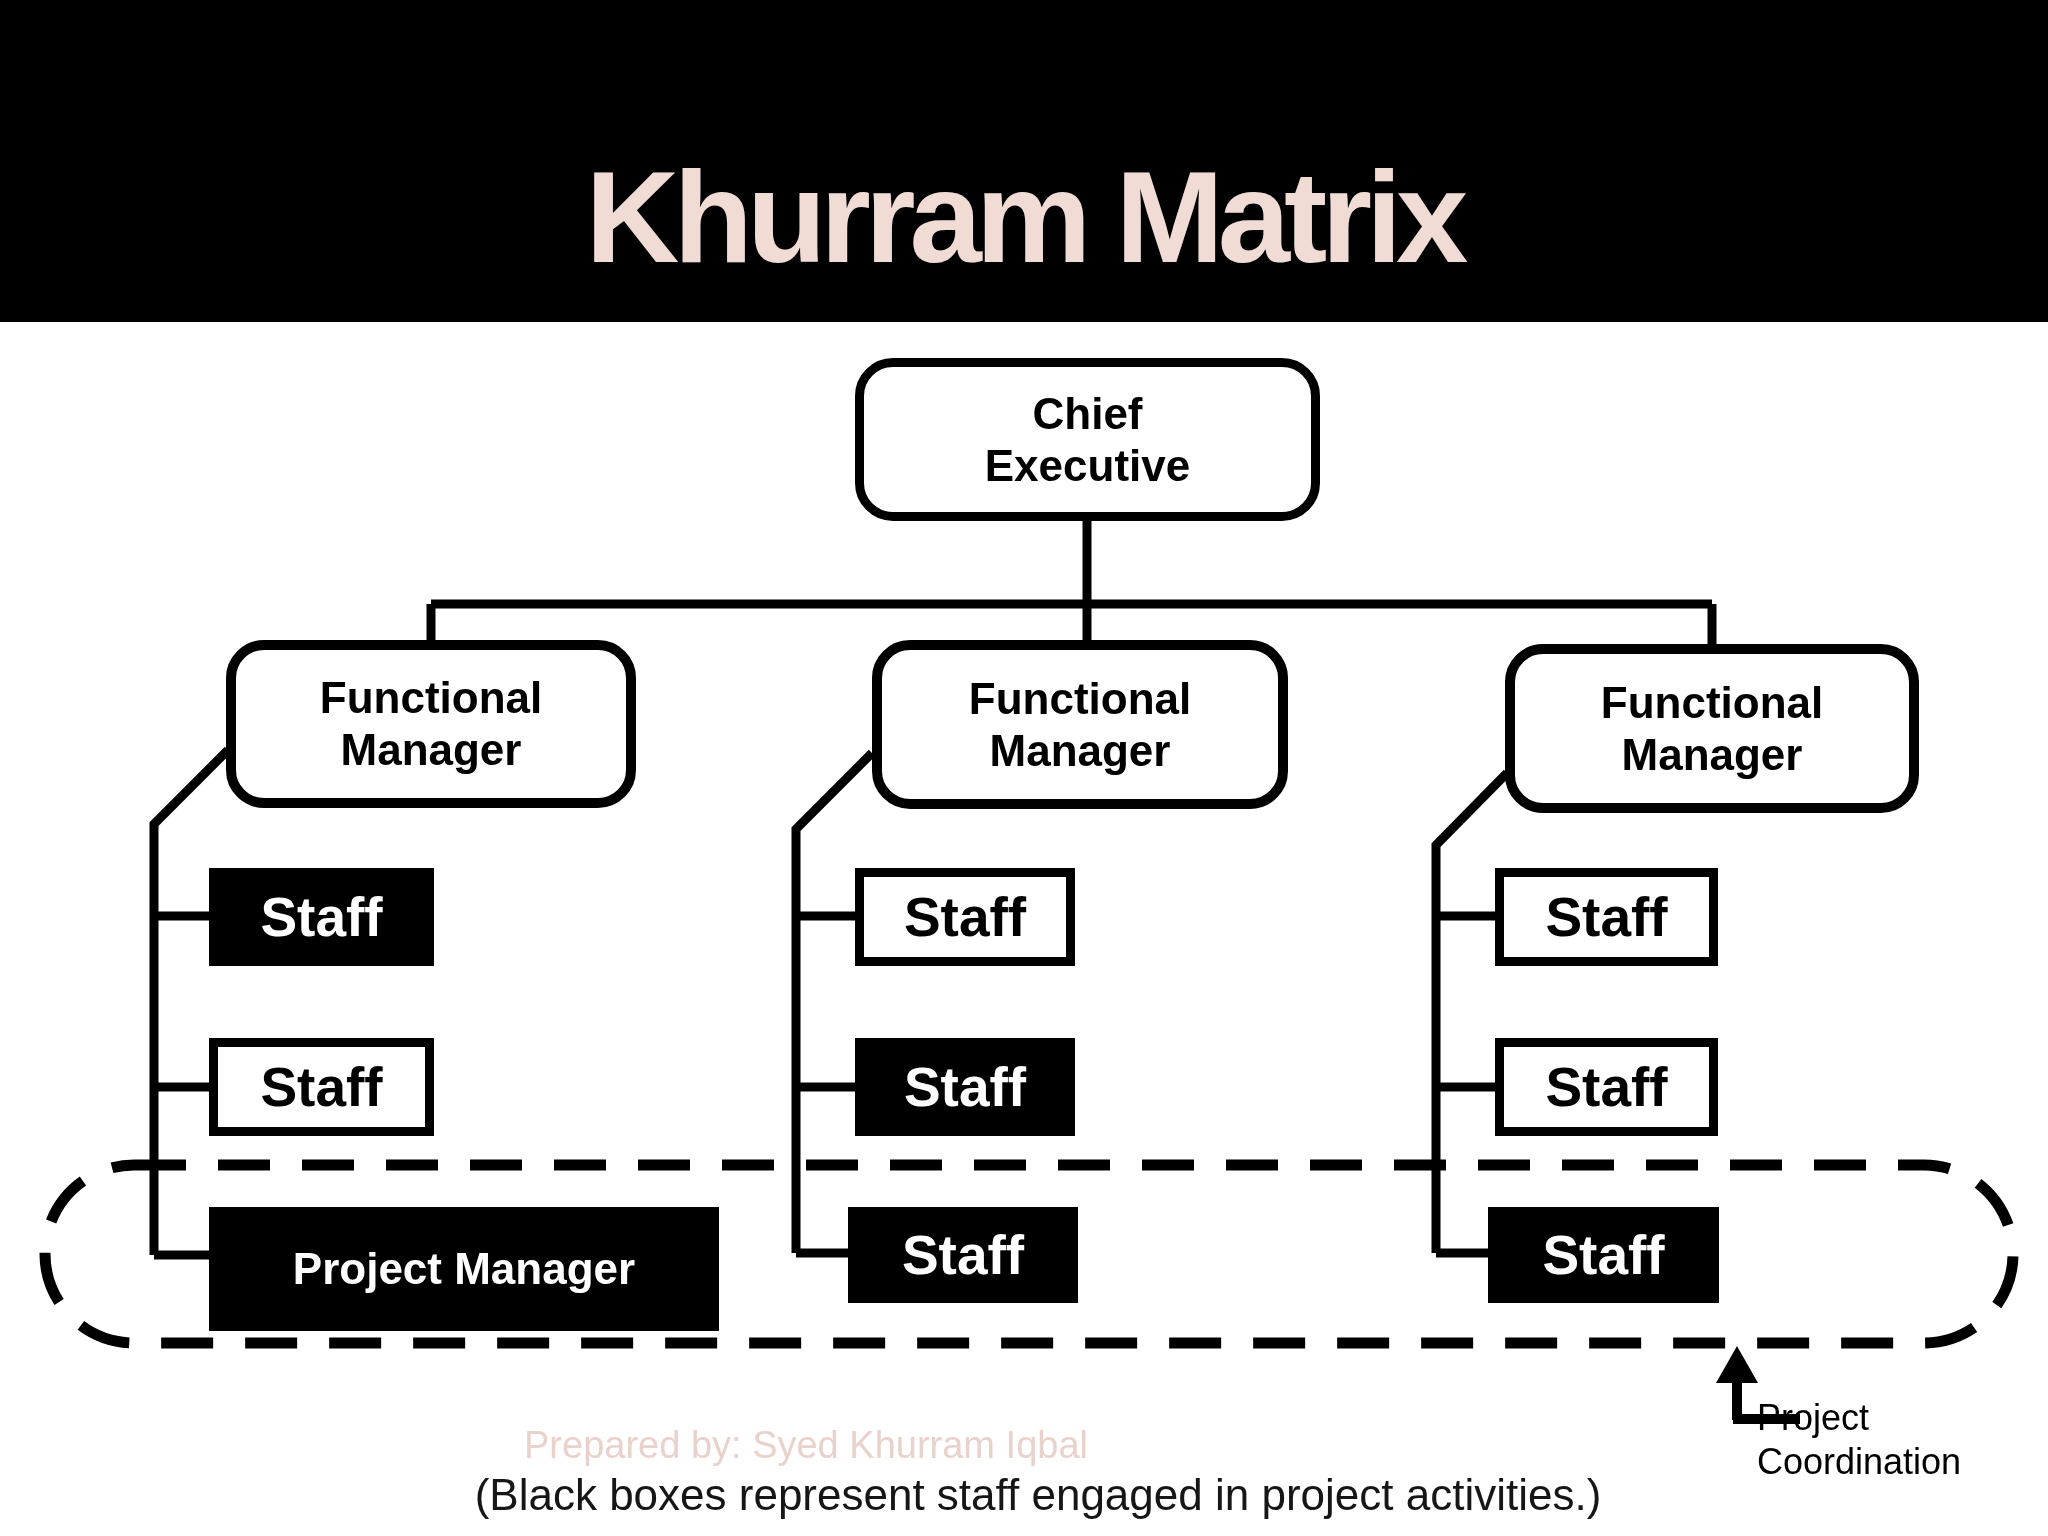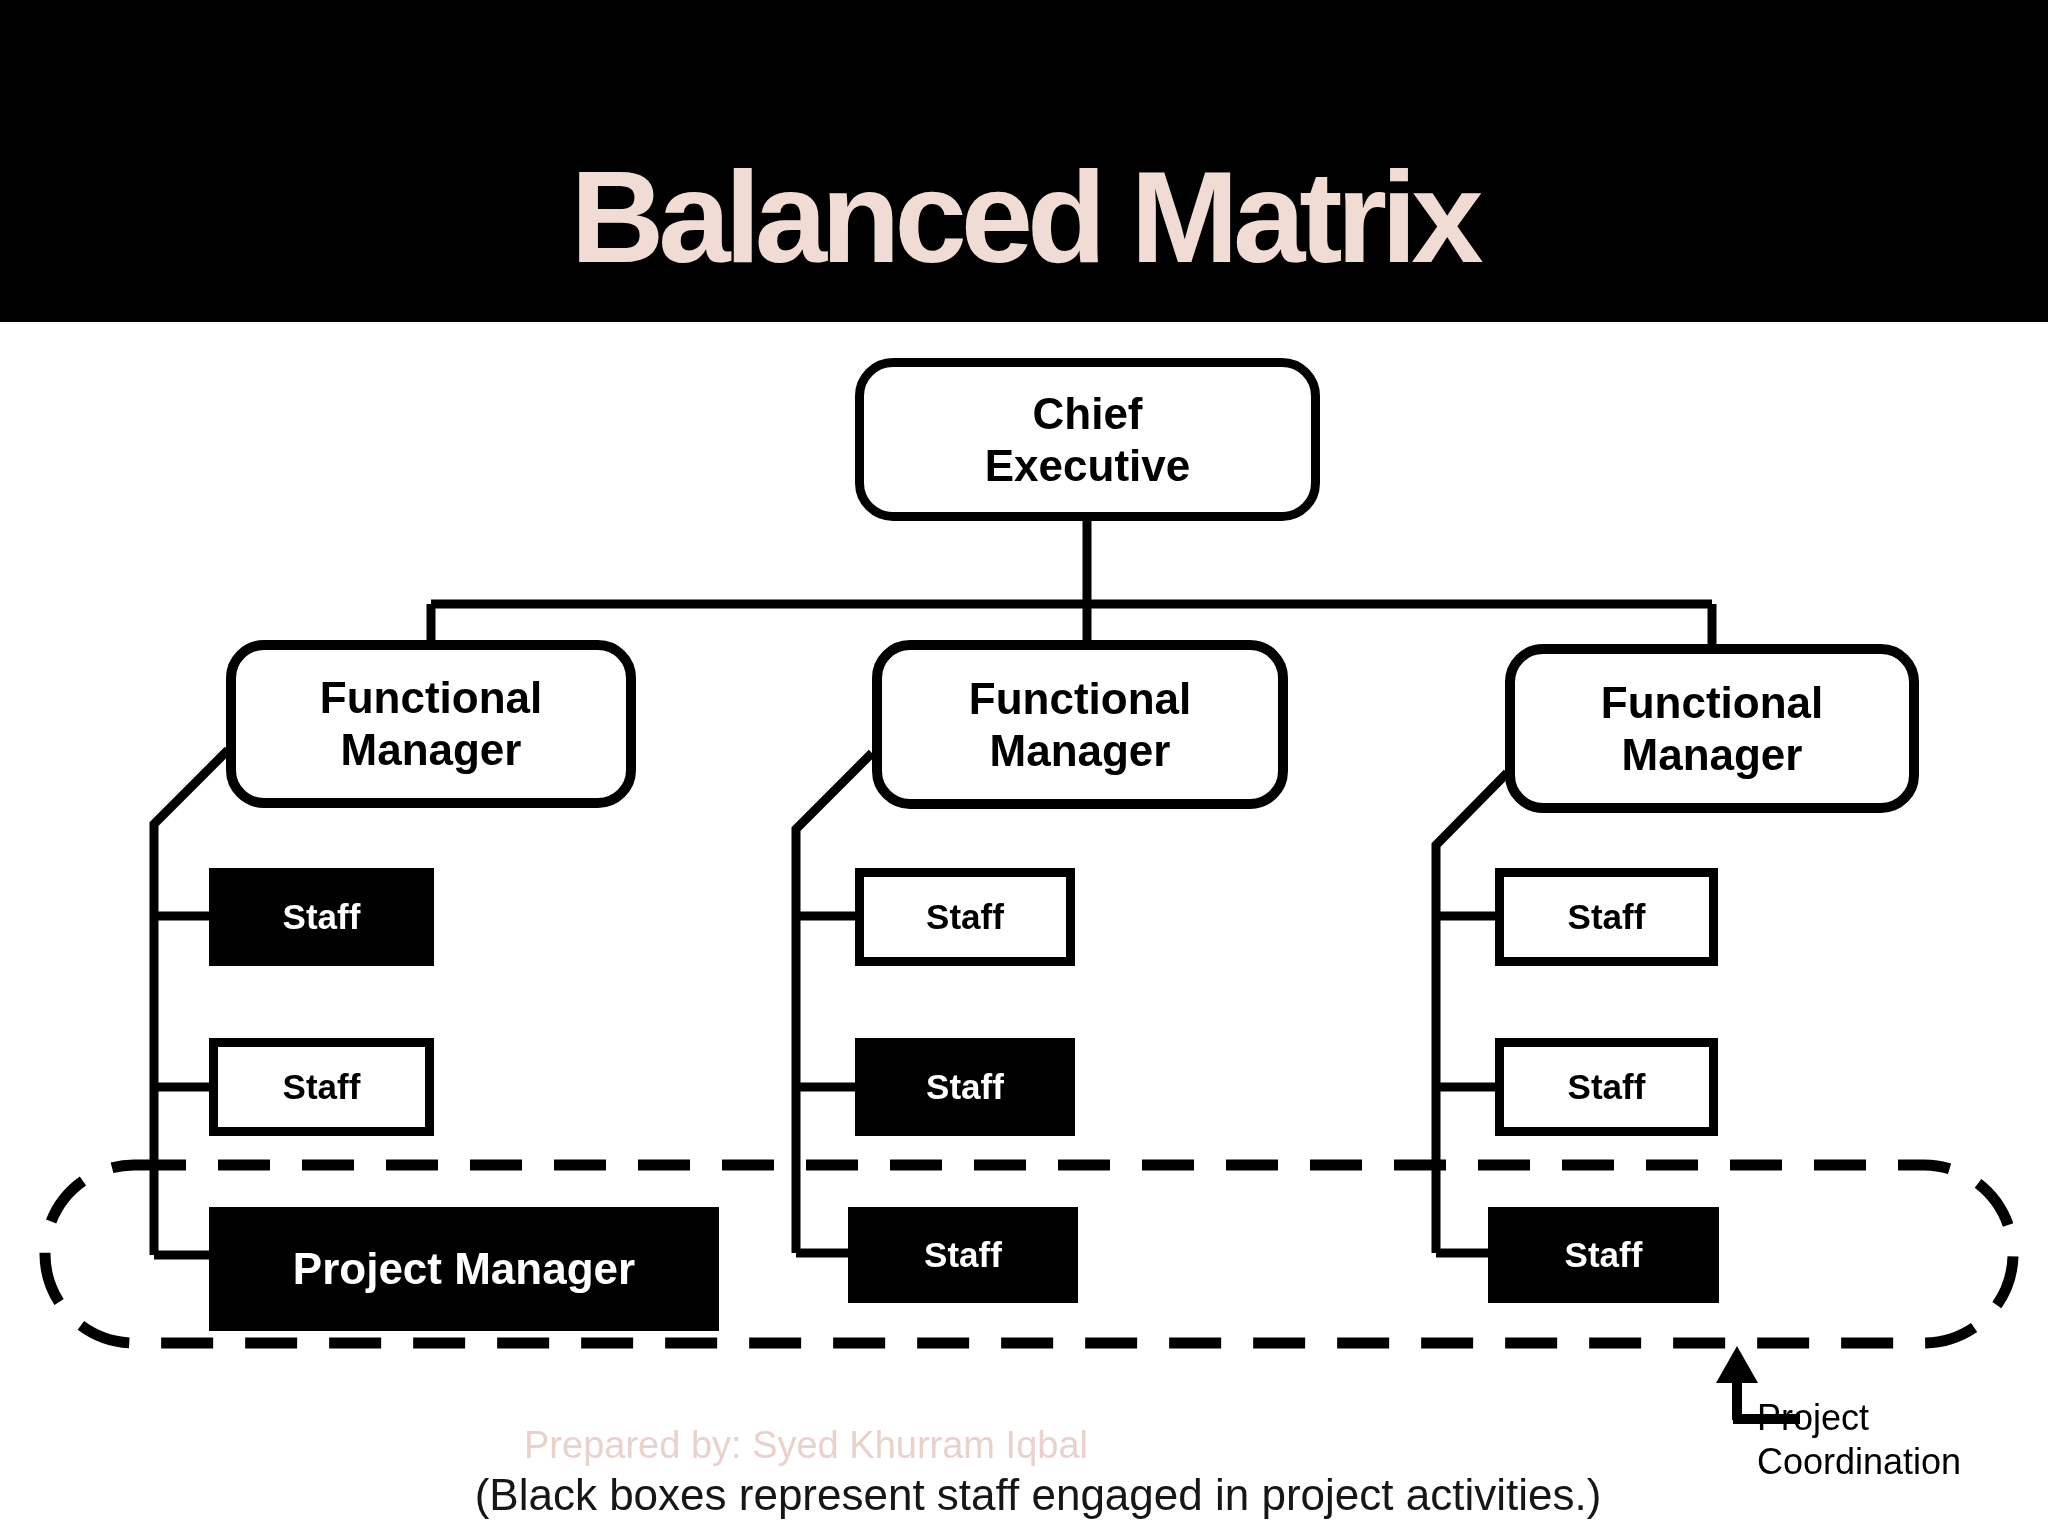--- a/index.html
+++ b/index.html
@@ -20,21 +20,21 @@
   .box{
     position:absolute;box-sizing:border-box;display:flex;align-items:center;justify-content:center;
     text-align:center;font-weight:bold;color:#000;background:#fff;
     white-space:pre-line;line-height:1.18;
   }
   .rounded{border:10px solid #000;border-radius:38px;}
   .chief{left:855px;top:358px;width:465px;height:163px;border-width:9px;font-size:44px;}
   .fm1{left:226px;top:640px;width:410px;height:168px;font-size:44px;}
   .fm2{left:872px;top:640px;width:416px;height:169px;font-size:44px;}
   .fm3{left:1505px;top:644px;width:414px;height:169px;font-size:44px;}
-  .cell{font-size:35px;}
+  .cell{font-size:55px;}
   .cell-white{border:9px solid #000;background:#fff;color:#000;}
   .cell-black{background:#000;color:#fff;}
   .c1r1{left:209px;top:868px;width:225px;height:98px;}
   .c2r1{left:855px;top:868px;width:220px;height:98px;}
   .c3r1{left:1495px;top:868px;width:223px;height:98px;}
   .c1r2{left:209px;top:1038px;width:225px;height:98px;}
   .c2r2{left:855px;top:1038px;width:220px;height:98px;}
   .c3r2{left:1495px;top:1038px;width:223px;height:98px;}
   .c1r3{left:209px;top:1207px;width:510px;height:124px;font-size:44px;}
   .c2r3{left:848px;top:1207px;width:230px;height:96px;}
@@ -52,21 +52,21 @@
     position:absolute;left:24px;top:1470px;width:2028px;text-align:center;
     font-size:44px;color:#161616;font-weight:normal;
   }
 </style>
 </head>
 <body>
 
 <div class="stage">
 
   <div class="header-band"></div>
-  <div class="slide-title">Balanced Matrix</div>
+  <div class="slide-title">Khurram Matrix</div>
 
   <svg class="lines" viewBox="0 0 2048 1536">
 
     <path d="M1087 518 V604" stroke="#000" stroke-width="9" fill="none"></path>
 
     <path d="M431 604 H1712" stroke="#000" stroke-width="9" fill="none"></path>
 
     <path d="M431 604 V644" stroke="#000" stroke-width="9" fill="none"></path>
     <path d="M1087 604 V644" stroke="#000" stroke-width="9" fill="none"></path>
     <path d="M1712 604 V648" stroke="#000" stroke-width="9" fill="none"></path>

